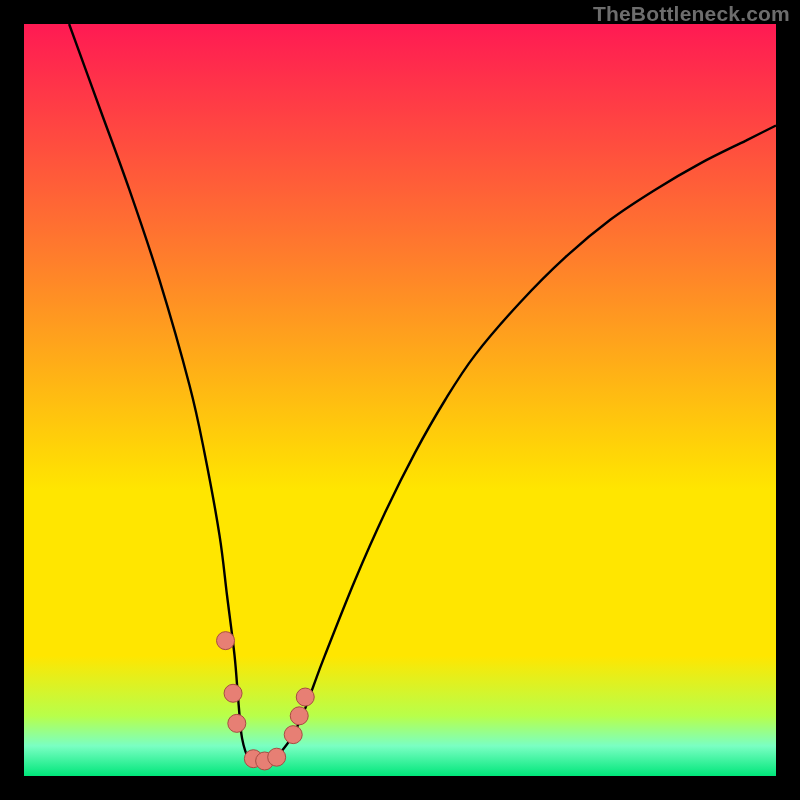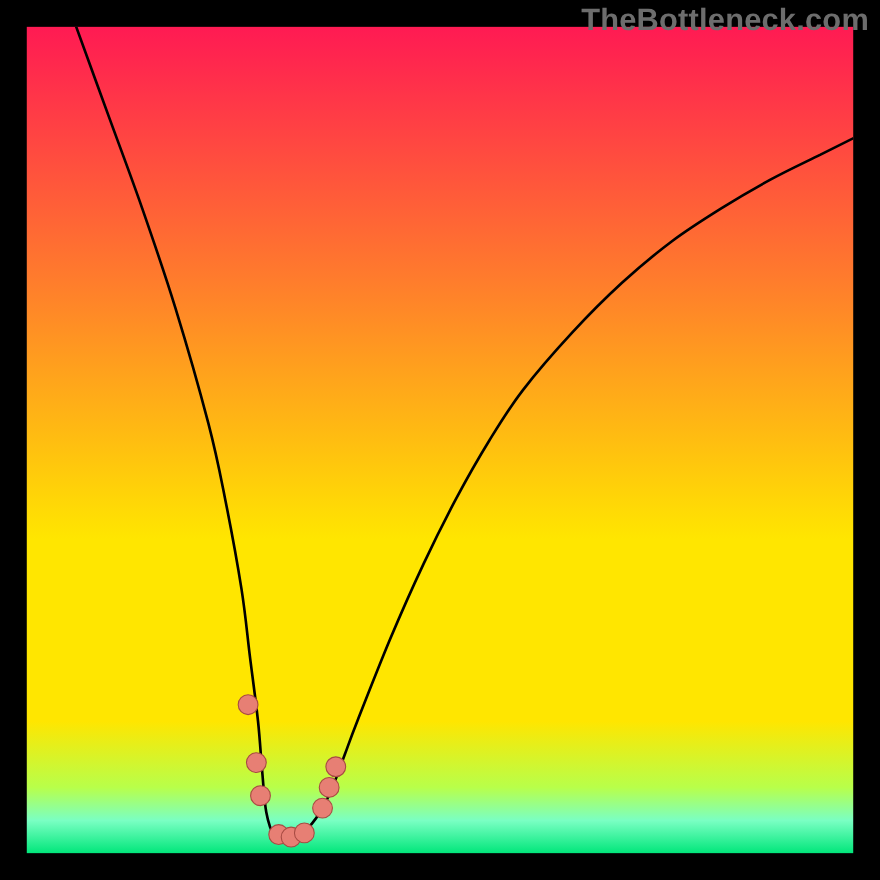--- a/index.html
+++ b/index.html
@@ -38,21 +38,21 @@
     left: 0;
     top: 0;
     width: 100%;
     height: 100%;
   }
   .watermark {
     position: absolute;
     top: 2px;
     right: 10px;
     font-family: Arial, Helvetica, sans-serif;
-    font-size: 28px;
+    font-size: 21px;
     font-weight: 600;
     color: #6d6d6d;
     letter-spacing: 0.2px;
   }
 </style>
 </head>
 <body>
 
 <div class="frame">
   <div class="plot">

